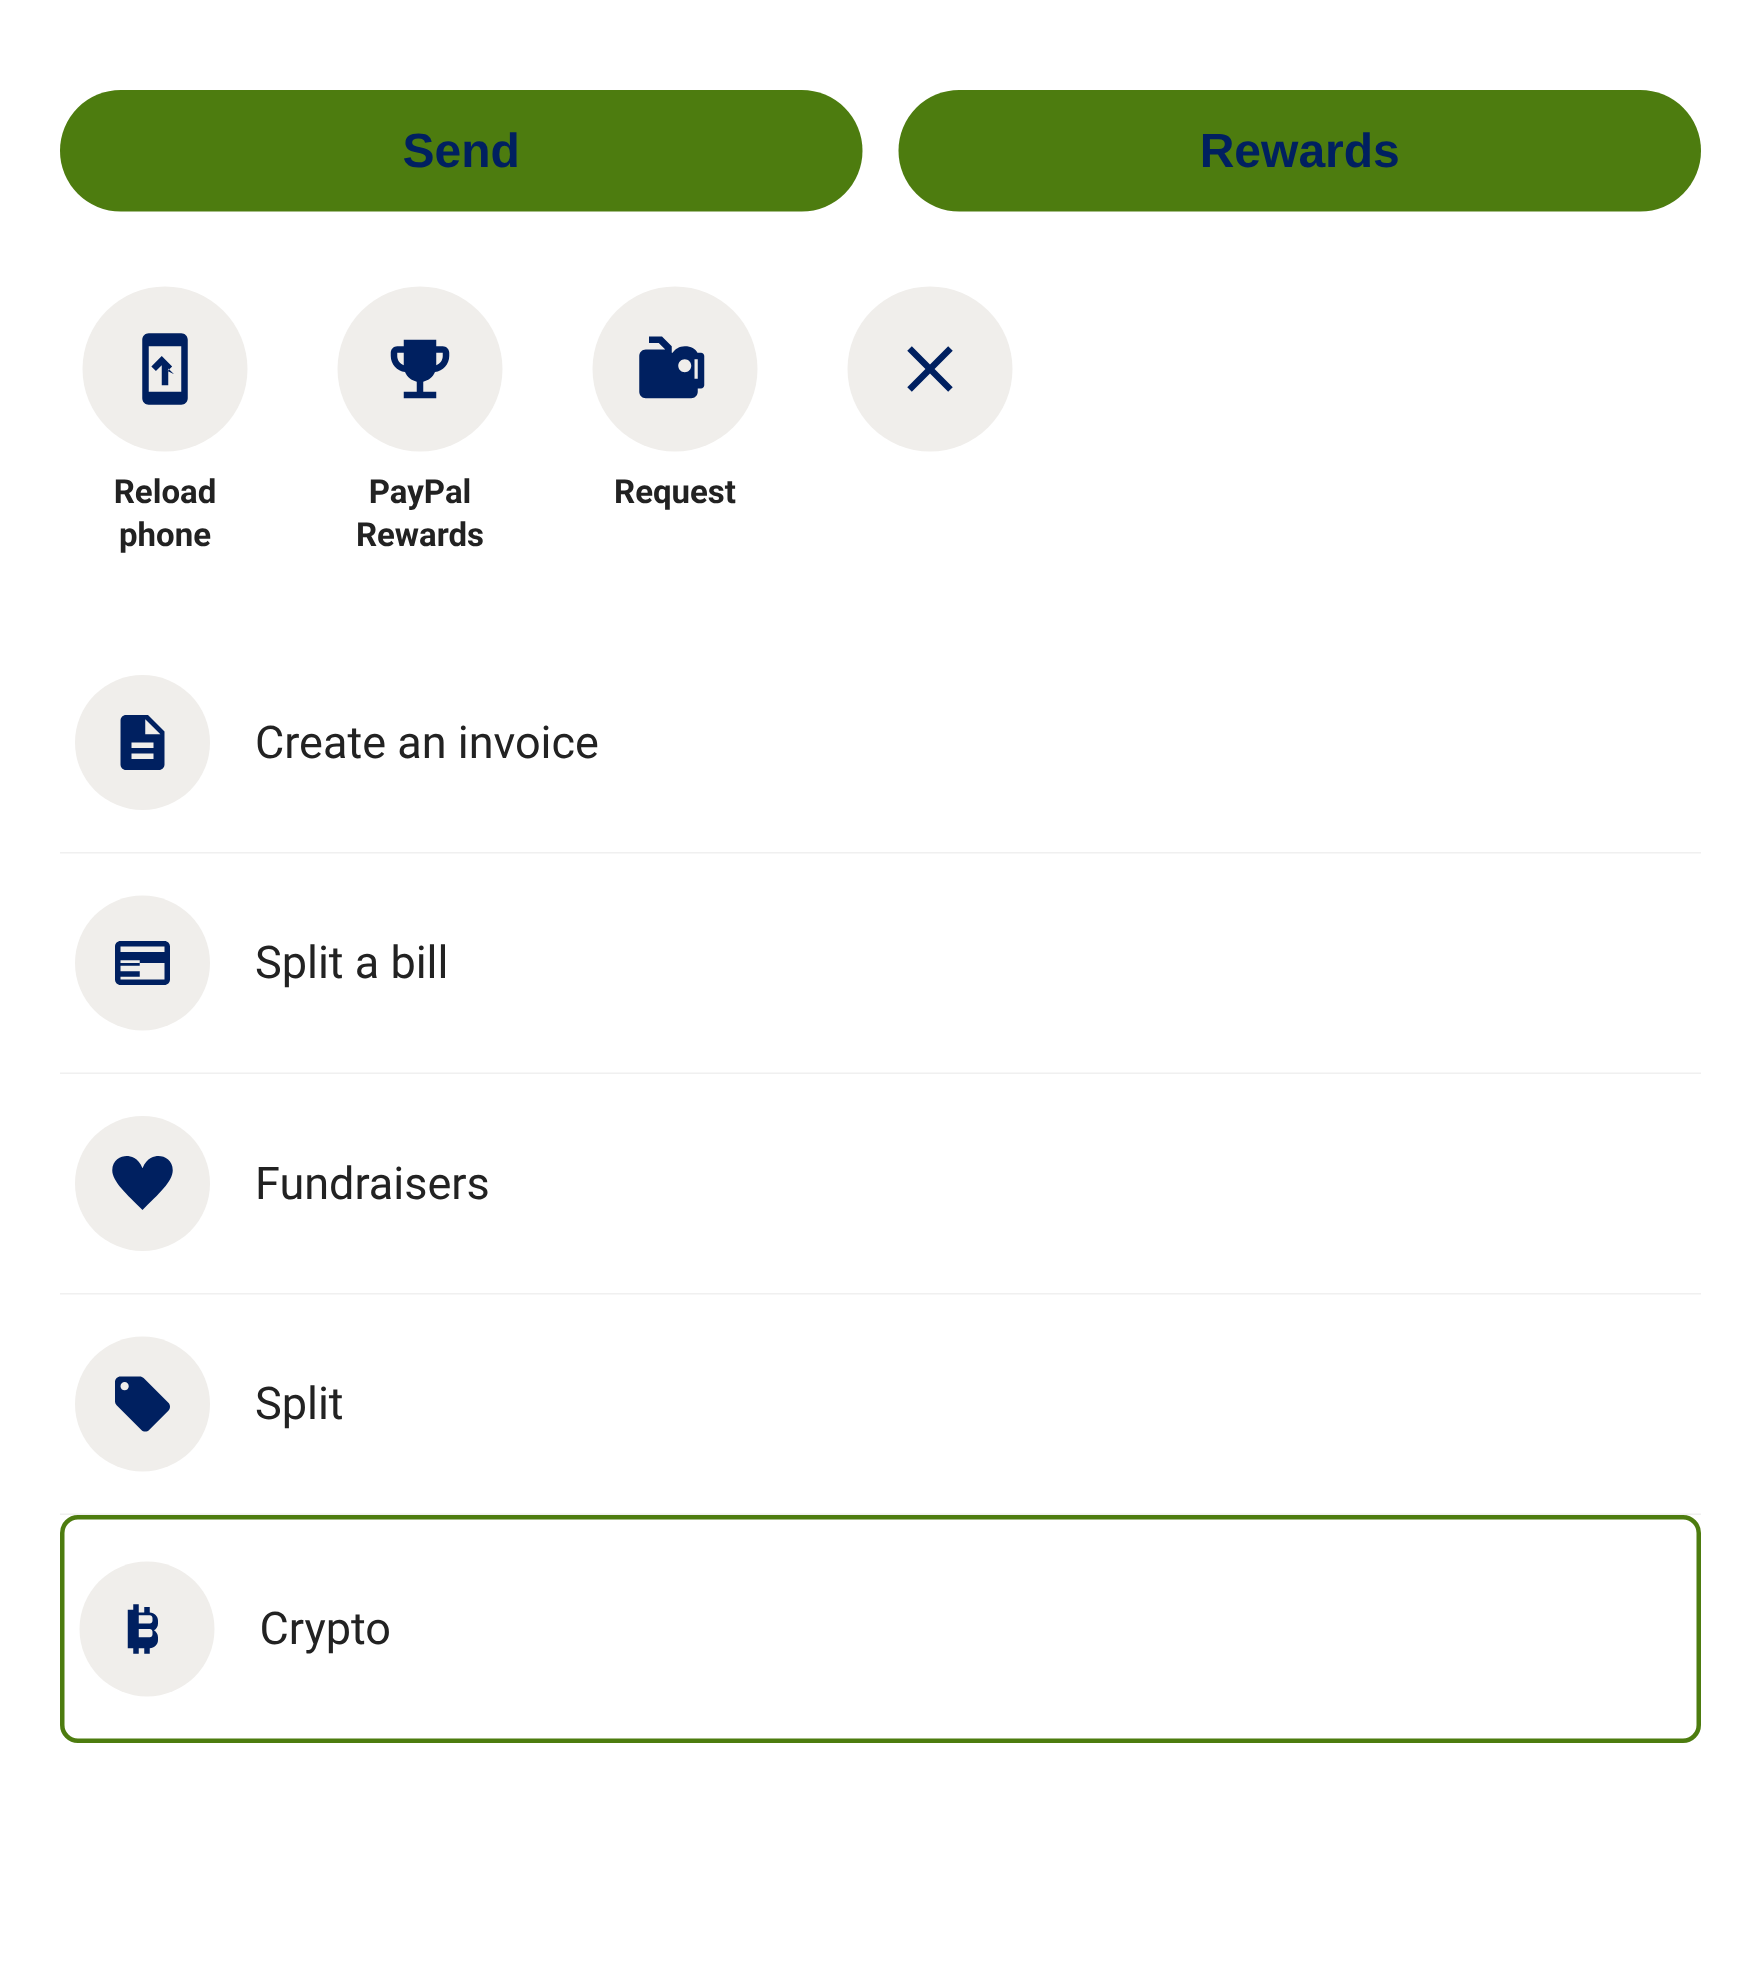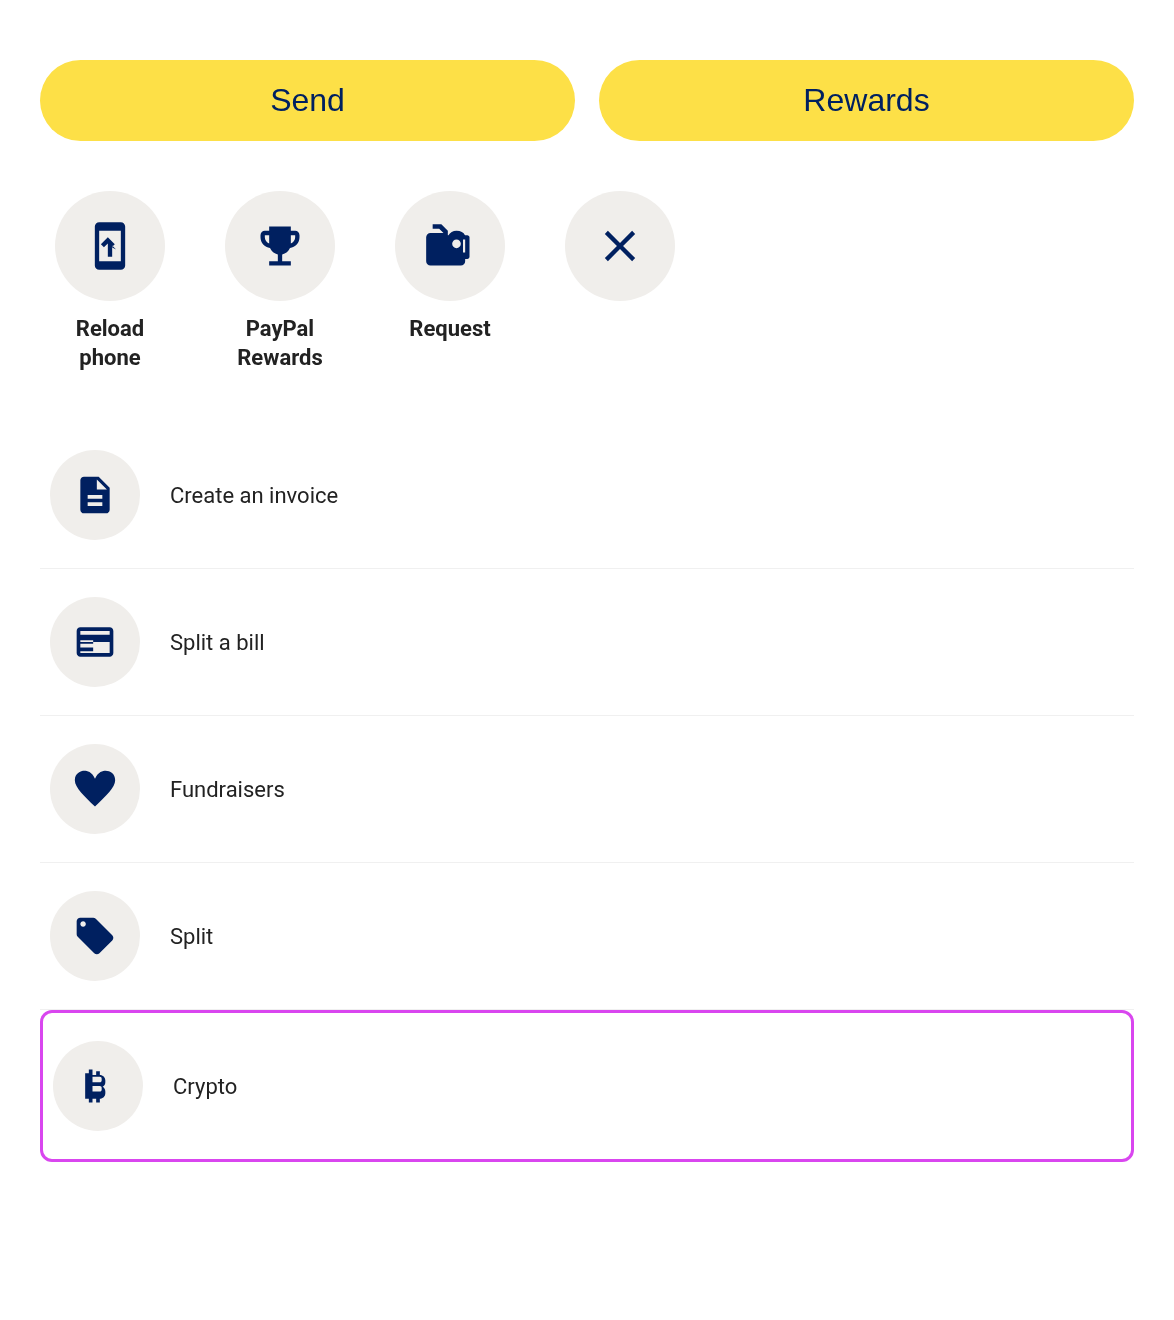--- a/index.html
+++ b/index.html
@@ -18,25 +18,25 @@
 
     .top-buttons {
       display: flex;
       gap: 24px;
       margin-bottom: 50px;
     }
 
     .btn-primary {
       flex: 1;
       padding: 22px 0;
-      background-color: #fde047;
+      background-color: #4d7c0f;
       border: none;
       border-radius: 50px;
       font-size: 32px;
-      font-weight: 400;
+      font-weight: 700;
       color: #002060;
       cursor: pointer;
       text-align: center;
     }
 
     .icon-grid {
       display: flex;
       gap: 30px;
       margin-bottom: 50px;
       align-items: flex-start;
@@ -105,27 +105,27 @@
       flex-shrink: 0;
     }
 
     .list-icon-circle svg {
       width: 44px;
       height: 44px;
       fill: #002060;
     }
 
     .list-label {
-      font-size: 22px;
+      font-size: 30px;
       color: #222222;
       font-weight: 400;
     }
 
     .crypto-item {
-      border: 3px solid #d946ef;
+      border: 3px solid #4d7c0f;
       border-radius: 12px;
       padding: 28px 10px;
       display: flex;
       align-items: center;
       gap: 30px;
       cursor: pointer;
       margin-top: 0;
     }
   </style>
 </head>

